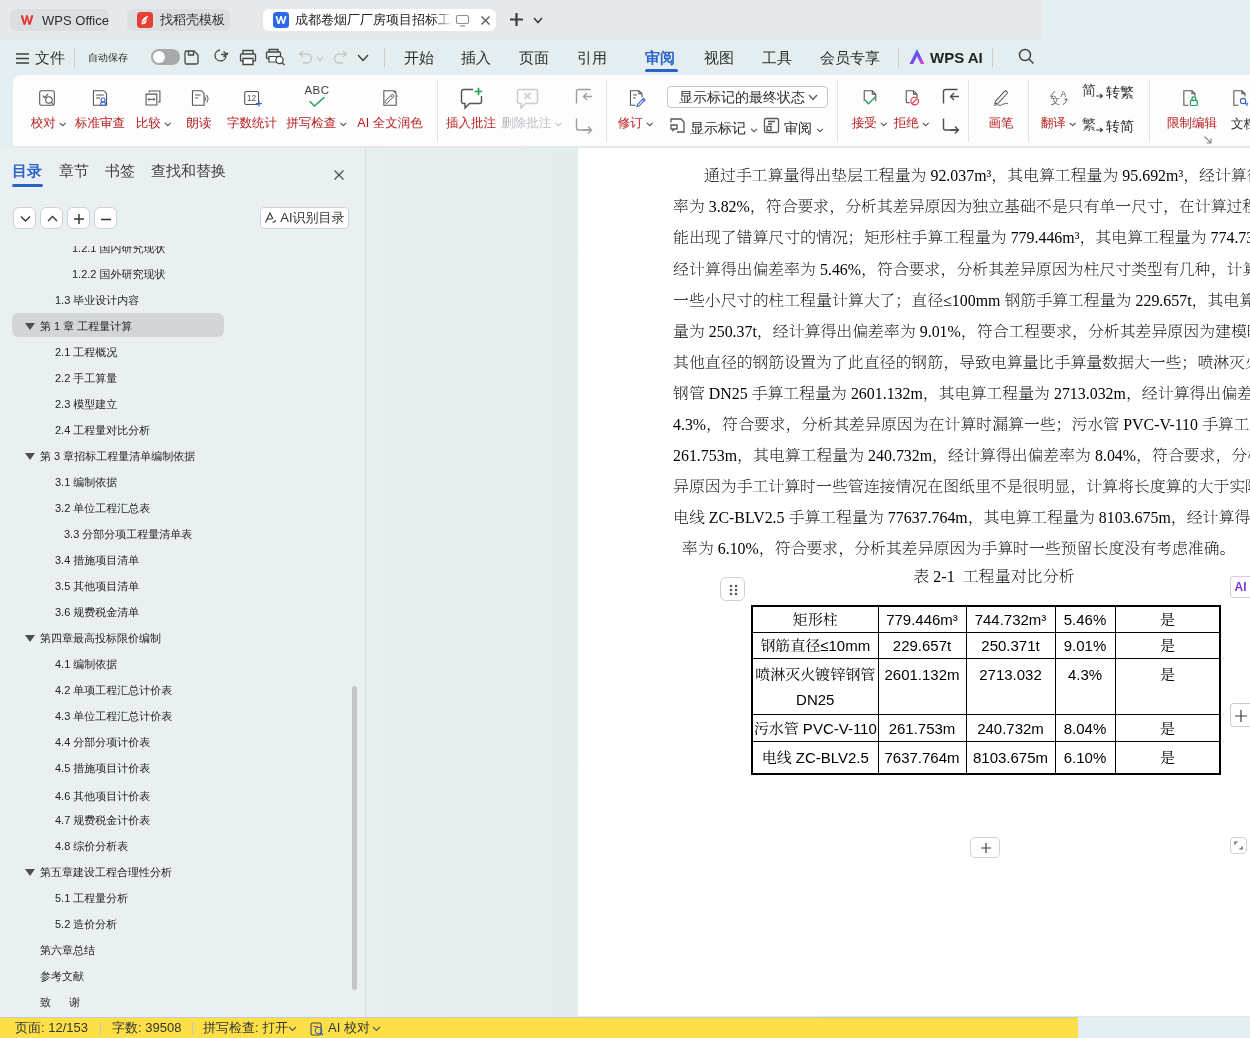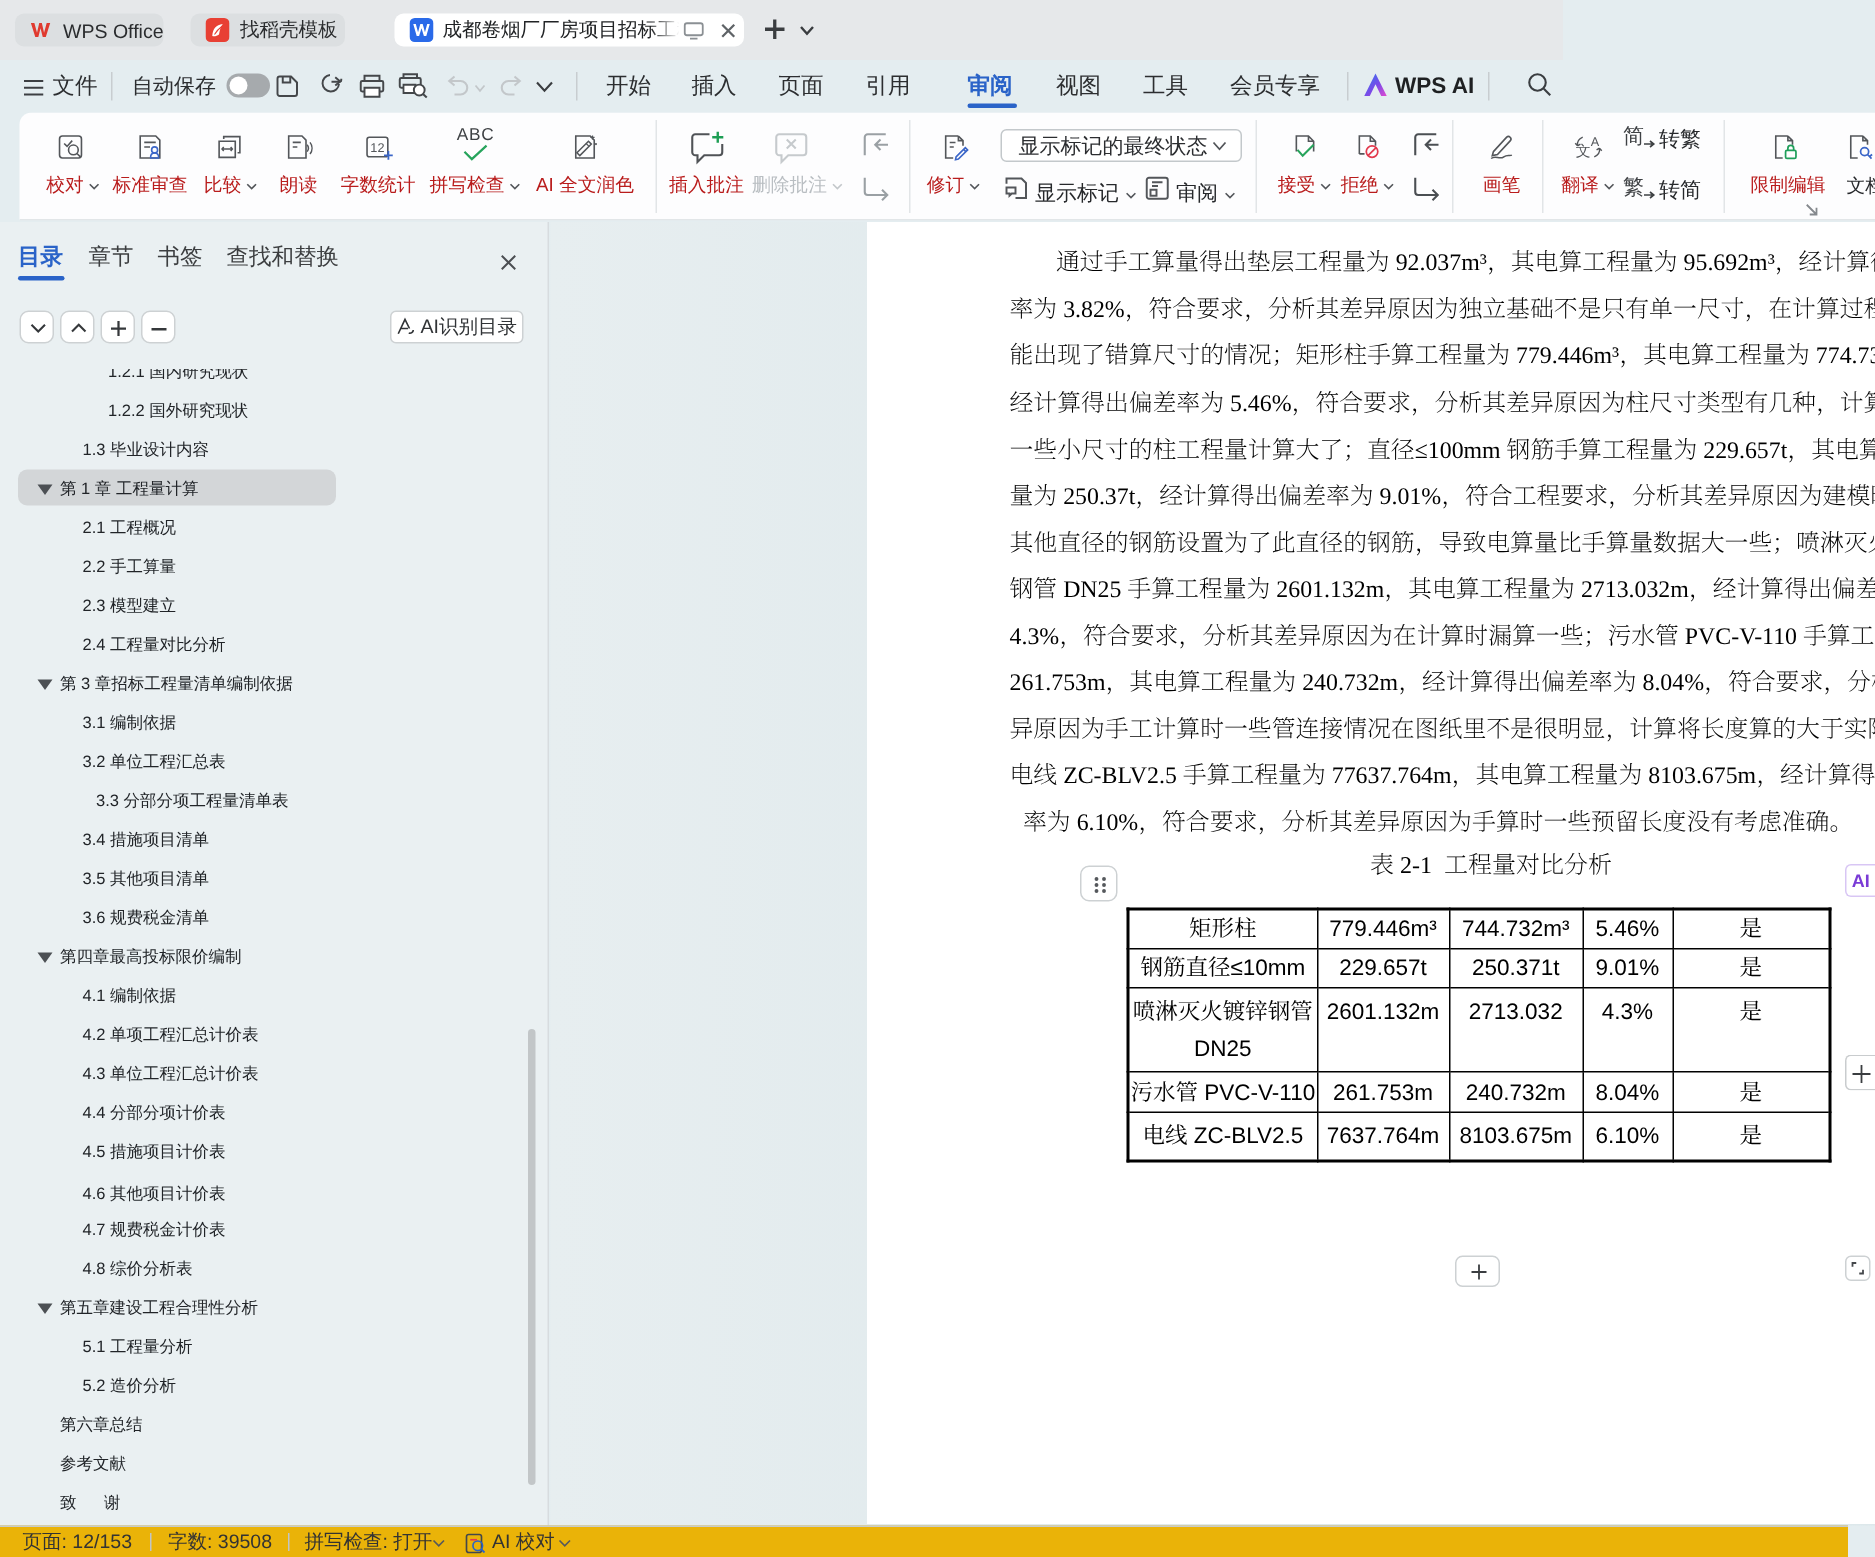--- a/index.html
+++ b/index.html
@@ -27,21 +27,21 @@
 
 #docarea{position:absolute;left:367px;top:148px;width:883px;height:869px;background:linear-gradient(90deg,#e7eef0 0%,#dde8eb 60%)}
 #page{position:absolute;left:211px;top:0;width:672px;height:868px;background:#fff}
 .dline{position:absolute;left:95px;font-family:"Liberation Serif","Noto Serif SC",serif;font-size:15.9px;font-weight:250;color:#000;white-space:nowrap;height:31px;line-height:31px;letter-spacing:0}
 
 #dtable{position:absolute;border-collapse:collapse;font-size:15px;color:#000;table-layout:fixed;border:2px solid #000;font-family:"Liberation Sans","Noto Serif SC",sans-serif}
 #dtable td{white-space:nowrap;overflow:hidden}
 #dtable tr.vt td{vertical-align:top;padding-top:3px}
 #dtable td{border:1px solid #000;text-align:center;vertical-align:middle;padding:0;line-height:25px}
 
-#statusbar{position:absolute;left:0;top:1017px;width:1232px;height:21px;background:#eab308;border-top:1px solid #c6cbce;font-size:13px;color:#333}
+#statusbar{position:absolute;left:0;top:1017px;width:1078px;height:21px;background:#fde047;border-top:1px solid #c6cbce;font-size:13px;color:#333}
 .sbi{position:absolute;top:0;height:20px;line-height:20px;white-space:nowrap}
 .btn{position:absolute;background:#fff;border:1px solid #cdd1d3;border-radius:6px}
 </style></head>
 <body>
 <div id="tabbar">
   <div class="ttab gray" style="left:10px;width:99px">
     <svg style="margin:0 8px 0 10px" width="18" height="16" viewBox="0 0 24 20">
         <path d="M1 2 L6 18 L9.5 18 L12 8 L14.5 18 L18 18 L23 2 L19 2 L16 13 L13.5 2 L10.5 2 L8 13 L5 2 Z" fill="#e03a2f"></path>
       </svg>
     <span>WPS Office</span>
@@ -74,21 +74,21 @@
   <svg class="abs" style="left:533px;top:17px" width="10" height="7" viewBox="0 0 10 7">
       <path d="M1 1 L5 5.5 L9 1" stroke="#3a3d40" stroke-width="1.6" fill="none"></path>
     </svg>
 </div>
 <div id="menubar">
   <svg class="abs" style="left:16px;top:13px" width="13" height="11" viewBox="0 0 13 11">
       <path d="M0 1 H13 M0 5.5 H13 M0 10 H13" stroke="#3c3f42" stroke-width="1.3"></path>
     </svg>
   <div class="mi" style="left:35px">文件</div>
   <div class="msep" style="left:74px"></div>
-  <div class="mi" style="left:88px;font-size:14px">自动保存</div>
+  <div class="mi" style="left:88px;font-size:10px">自动保存</div>
   <div class="abs" style="left:151px;top:9px;width:29px;height:16px;border-radius:8px;background:#a6aaad"></div>
   <div class="abs" style="left:153px;top:11px;width:12px;height:12px;border-radius:50%;background:#fff"></div>
 
   <svg class="abs" style="left:183px;top:9px" width="17" height="17" viewBox="0 0 17 17">
       <path d="M2 3.5 A1.5 1.5 0 0 1 3.5 2 H11 L15 6 V13.5 A1.5 1.5 0 0 1 13.5 15 H3.5 A1.5 1.5 0 0 1 2 13.5 Z" fill="none" stroke="#44474a" stroke-width="1.3"></path>
       <path d="M5.5 2 V6 H10.5 V2.4" fill="none" stroke="#44474a" stroke-width="1.3"></path>
     </svg>
 
   <svg class="abs" style="left:212px;top:8px" width="17" height="18" viewBox="0 0 17 18">
       <path d="M8 2 A5.5 5.5 0 1 0 14 8" fill="none" stroke="#44474a" stroke-width="1.3"></path>

